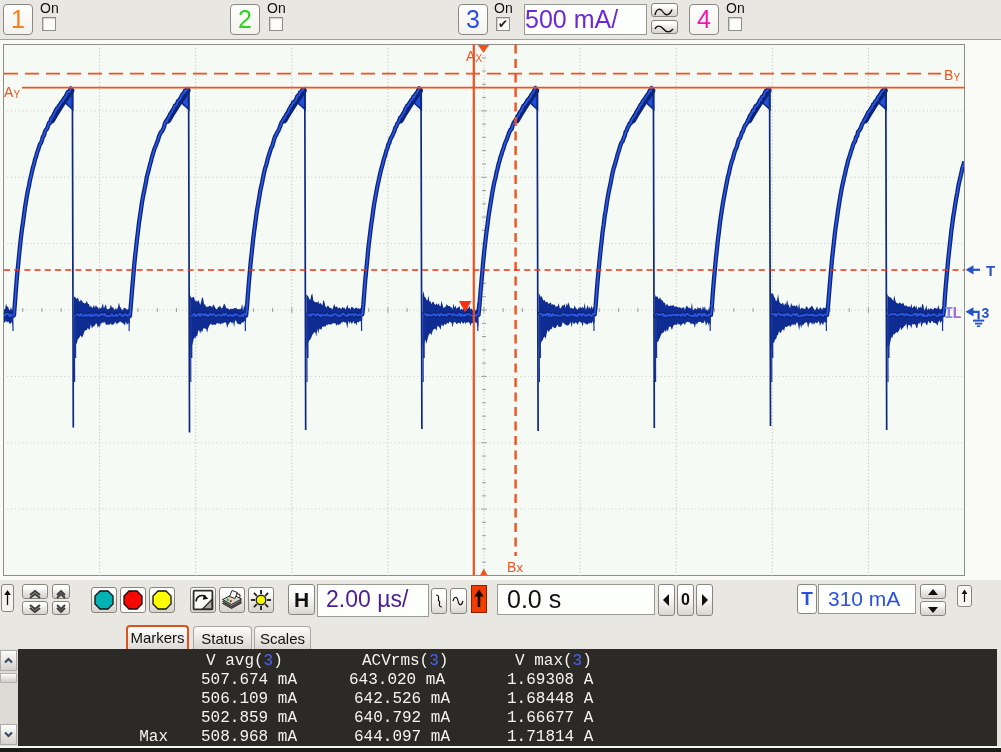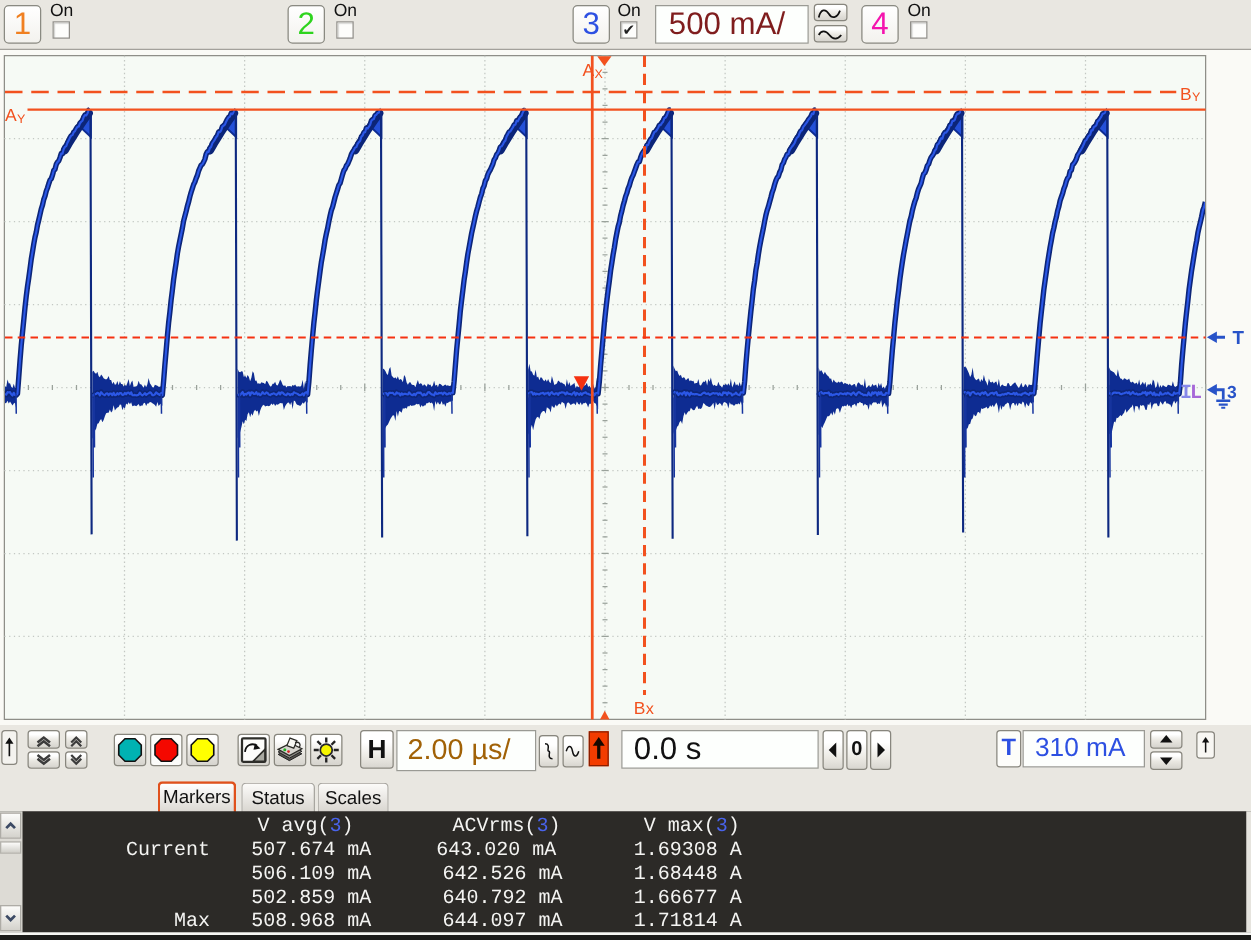--- a/index.html
+++ b/index.html
@@ -19,21 +19,21 @@
 <div class="abs" style="left:0;top:38.5px;width:1001px;height:1px;background:#a3a19b;"></div>
 <div class="chbtn" style="left:3px;color:#f08021;">1</div>
 <div class="onlbl" style="left:40px;">On</div>
 <div class="cb" style="left:42px;"></div>
 <div class="chbtn" style="left:230px;color:#2ed41e;">2</div>
 <div class="onlbl" style="left:267px;">On</div>
 <div class="cb" style="left:269px;"></div>
 <div class="chbtn" style="left:458px;color:#2d50e2;">3</div>
 <div class="onlbl" style="left:494px;">On</div>
 <div class="cb" style="left:496px;text-align:center;font-size:12px;line-height:13px;color:#222;">✔</div>
-<div class="field" style="left:524px;top:3.5px;width:123px;height:31px;font-size:25px;line-height:29px;color:#7f1d1d;padding-left:10px;">500 mA/</div>
+<div class="field" style="left:524px;top:3.5px;width:123px;height:31px;font-size:25px;line-height:29px;color:#6d28d9;">500 mA/</div>
 <div class="btn" style="left:651px;top:3px;width:27px;height:14px;">
 <svg width="25" height="12" viewBox="0 0 25 12">
       <path d="M3,9 C4.5,2 8.5,2 11,6 C13.5,10 17.5,10 20,3.5" stroke="#111" stroke-width="1.4" fill="none"></path>
     </svg></div>
 <div class="btn" style="left:651px;top:19.5px;width:27px;height:14px;">
 <svg width="25" height="12" viewBox="0 0 25 12">
       <path d="M3,6 C5,2.2 8.5,2.2 11.5,6 C14.5,9.8 18,9.8 21,6" stroke="#111" stroke-width="1.4" fill="none"></path>
     </svg></div>
 <div class="chbtn" style="left:689px;color:#f414ae;">4</div>
 <div class="onlbl" style="left:726px;">On</div>
@@ -264,21 +264,21 @@
         <line x1="12" y1="18" x2="12" y2="22"></line>
         <line x1="2" y1="12" x2="6" y2="12"></line>
         <line x1="18" y1="12" x2="22" y2="12"></line>
         <line x1="4.9" y1="4.9" x2="7.8" y2="7.8"></line>
         <line x1="16.2" y1="16.2" x2="19.1" y2="19.1"></line>
         <line x1="4.9" y1="19.1" x2="7.8" y2="16.2"></line>
         <line x1="16.2" y1="7.8" x2="19.1" y2="4.9"></line>
       </g>
     </svg></div>
 <div class="tbtn" style="left:288px;top:584px;width:27px;height:31px;font-size:21px;line-height:29px;font-weight:bold;color:#111;">H</div>
-<div class="field" style="left:317px;top:584px;width:112px;height:33px;font-size:23px;line-height:29px;color:#a16207;padding-left:8px;">2.00 µs/</div>
+<div class="field" style="left:317px;top:584px;width:112px;height:33px;font-size:23px;line-height:29px;color:#4c1d95;padding-left:8px;">2.00 µs/</div>
 <div class="tbtn" style="left:430.5px;top:588px;width:16.5px;height:26px;"><svg width="14" height="24" viewBox="0 0 14 24">
       <path d="M4,6 C9,6 5,12 7,12 C9,12 5,18 10,18" stroke="#111" stroke-width="1.2" fill="none"></path>
     </svg></div>
 <div class="tbtn" style="left:450px;top:588px;width:16.5px;height:26px;"><svg width="14" height="24" viewBox="0 0 14 24">
       <path d="M2,12 C3.5,7 6,7 7,12 C8,17 10.5,17 12,12" stroke="#111" stroke-width="1.2" fill="none"></path>
     </svg></div>
 <div class="abs" style="left:471px;top:585px;width:16px;height:28px;background:#f33c00;border:1px solid #8a1e00;"><svg width="14" height="26" viewBox="0 0 14 26">
       <path d="M7,21 L7,9" stroke="#160800" stroke-width="2.6"></path>
       <polygon points="7,3.5 11.8,10.5 2.2,10.5" fill="#160800"></polygon>
     </svg></div>
@@ -315,21 +315,20 @@
 <div class="abs" style="left:0;top:1px;width:17px;height:21px;background:linear-gradient(#fcfcfa,#d4d2cc);border:1px solid #aeaca6;"><svg width="15" height="19" viewBox="0 0 15 19">
         <path d="M4,11.5 L7.5,8 L11,11.5" stroke="#3c4a64" stroke-width="2.2" fill="none"></path>
       </svg></div>
 <div class="abs" style="left:0;top:23.5px;width:17px;height:10px;background:linear-gradient(#fcfcfa,#d0cec8);border:1px solid #b4b2ac;"></div>
 <div class="abs" style="left:0;top:75px;width:17px;height:21px;background:linear-gradient(#fcfcfa,#d4d2cc);border:1px solid #aeaca6;"><svg width="15" height="19" viewBox="0 0 15 19">
         <path d="M4,7.5 L7.5,11 L11,7.5" stroke="#3c4a64" stroke-width="2.2" fill="none"></path>
       </svg></div>
 <div class="mono" style="left:206px;top:2.5px;">V avg(<b>3</b>)</div>
 <div class="mono" style="left:362px;top:2.5px;">ACVrms(<b>3</b>)</div>
 <div class="mono" style="left:515px;top:2.5px;">V max(<b>3</b>)</div>
-<div class="mono" style="left:0;top:21.5px;width:168px;text-align:right;">Current</div>
 <div class="mono" style="left:201px;top:21.5px;">507.674 mA</div>
 <div class="mono" style="left:338px;top:21.5px;margin-left:11px;">643.020 mA</div>
 <div class="mono" style="left:507px;top:21.5px;">1.69308 A</div>
 <div class="mono" style="left:201px;top:40.5px;">506.109 mA</div>
 <div class="mono" style="left:354px;top:40.5px;">642.526 mA</div>
 <div class="mono" style="left:507px;top:40.5px;">1.68448 A</div>
 <div class="mono" style="left:201px;top:59.5px;">502.859 mA</div>
 <div class="mono" style="left:354px;top:59.5px;">640.792 mA</div>
 <div class="mono" style="left:507px;top:59.5px;">1.66677 A</div>
 <div class="mono" style="left:0;top:78.5px;width:168px;text-align:right;">Max</div>

